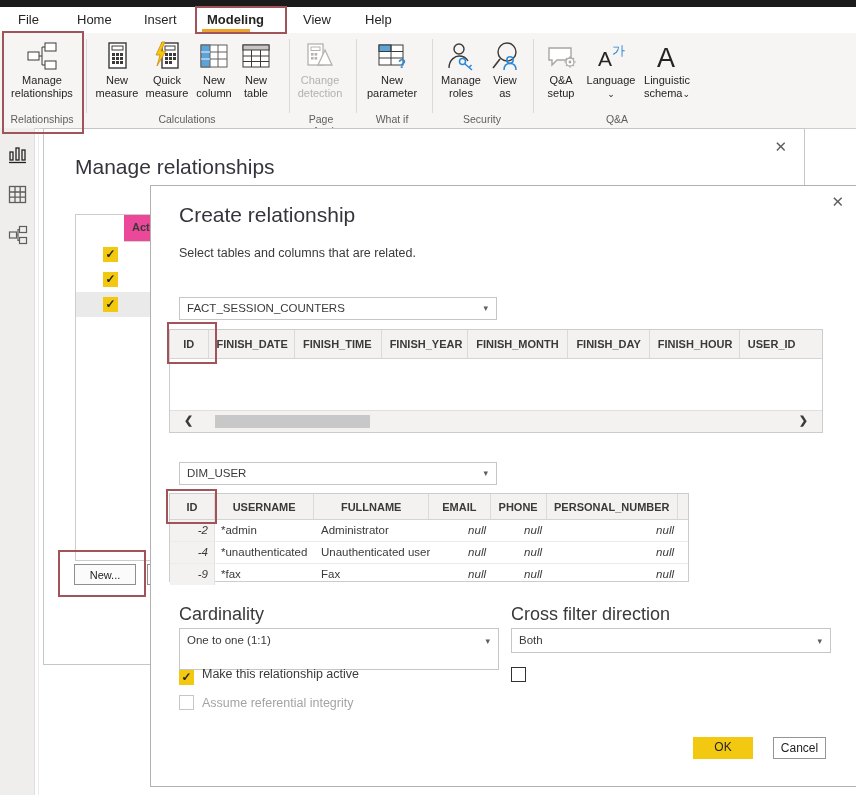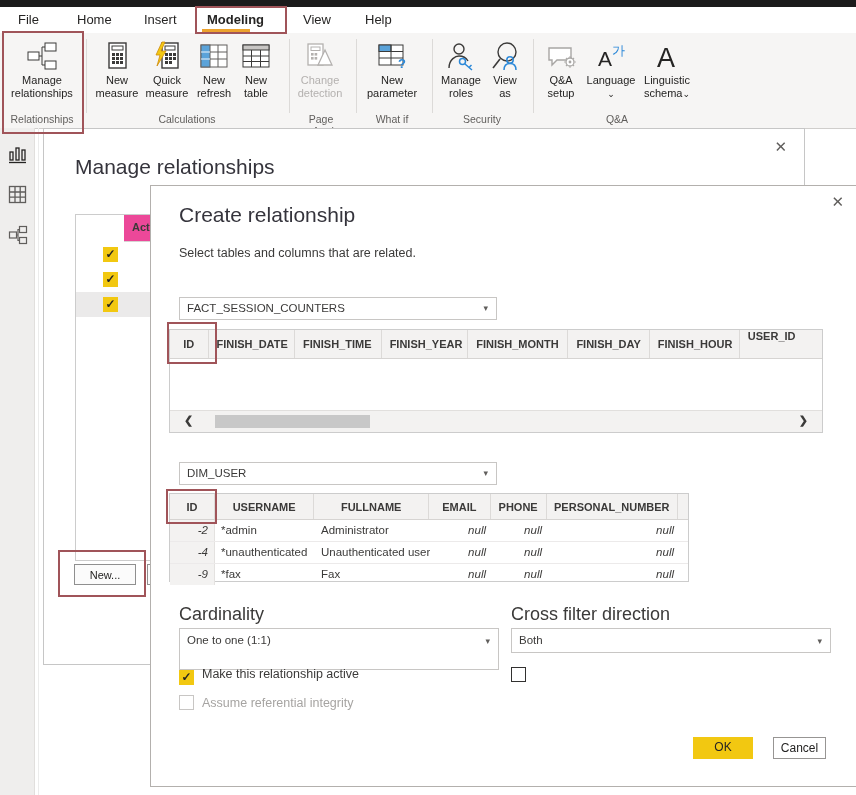--- a/index.html
+++ b/index.html
@@ -152,21 +152,21 @@
       <div class="rlabel">Quick measure</div>
     </div>
 
     <div class="rbtn" style="left:192px;width:44px">
       <svg class="ric" width="30" height="30" viewBox="0 0 30 30">
         <rect x="2" y="4" width="26" height="22" fill="#fff" stroke="#605e5c"></rect>
         <rect x="2" y="4" width="9" height="22" fill="#5ba3d9" stroke="#605e5c"></rect>
         <path d="M11 11 H28 M11 18 H28 M19 4 V26" fill="none" stroke="#605e5c"></path>
         <path d="M2 11 H11 M2 18 H11" fill="none" stroke="#eef5fb"></path>
       </svg>
-      <div class="rlabel">New refresh</div>
+      <div class="rlabel">New column</div>
     </div>
 
     <div class="rbtn" style="left:236px;width:40px">
       <svg class="ric" width="30" height="30" viewBox="0 0 30 30">
         <rect x="2" y="4" width="26" height="22" fill="#fff" stroke="#3b3a39"></rect>
         <rect x="2" y="4" width="26" height="5" fill="#c8c6c4" stroke="#3b3a39"></rect>
         <path d="M2 15 H28 M2 20.5 H28 M10.5 9 V26 M19.5 9 V26" fill="none" stroke="#3b3a39"></path>
       </svg>
       <div class="rlabel">New table</div>
     </div>
@@ -304,21 +304,21 @@
 
     <div class="ptable" style="left:18px;top:143px;width:654px;height:104px">
       <div class="thead" style="height:28px">
         <div class="th ctr" style="width:45px;padding-top:8px">ID</div>
         <div class="th" style="width:100px;padding-top:8px">FINISH_DATE</div>
         <div class="th" style="width:100px;padding-top:8px">FINISH_TIME</div>
         <div class="th" style="width:100px;padding-top:8px">FINISH_YEAR</div>
         <div class="th" style="width:116px;padding-top:8px">FINISH_MONTH</div>
         <div class="th" style="width:94px;padding-top:8px">FINISH_DAY</div>
         <div class="th" style="width:104px;padding-top:8px">FINISH_HOUR</div>
-        <div class="th" style="width:95px;padding-top:0;border-right:none">USER_ID</div>
+        <div class="th" style="width:95px;padding-top:8px;border-right:none">USER_ID</div>
       </div>
       <div class="hscroll">
         <span class="hs-arrow" style="left:14px">❮</span>
         <span class="hs-thumb"></span>
         <span class="hs-arrow" style="right:14px">❯</span>
       </div>
     </div>
 
     <div class="dropdown" style="left:28px;top:276px;width:318px">
       <span class="dval">DIM_USER</span>

